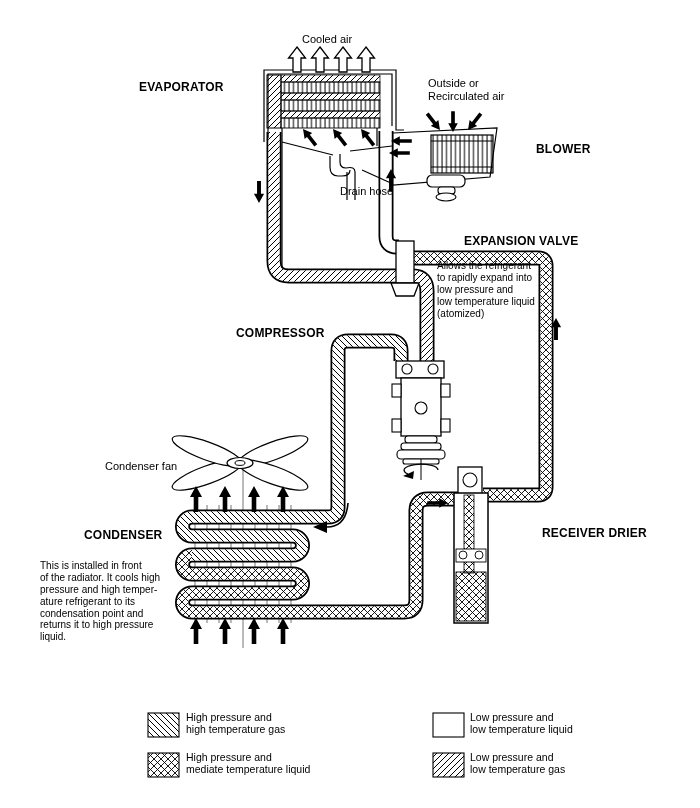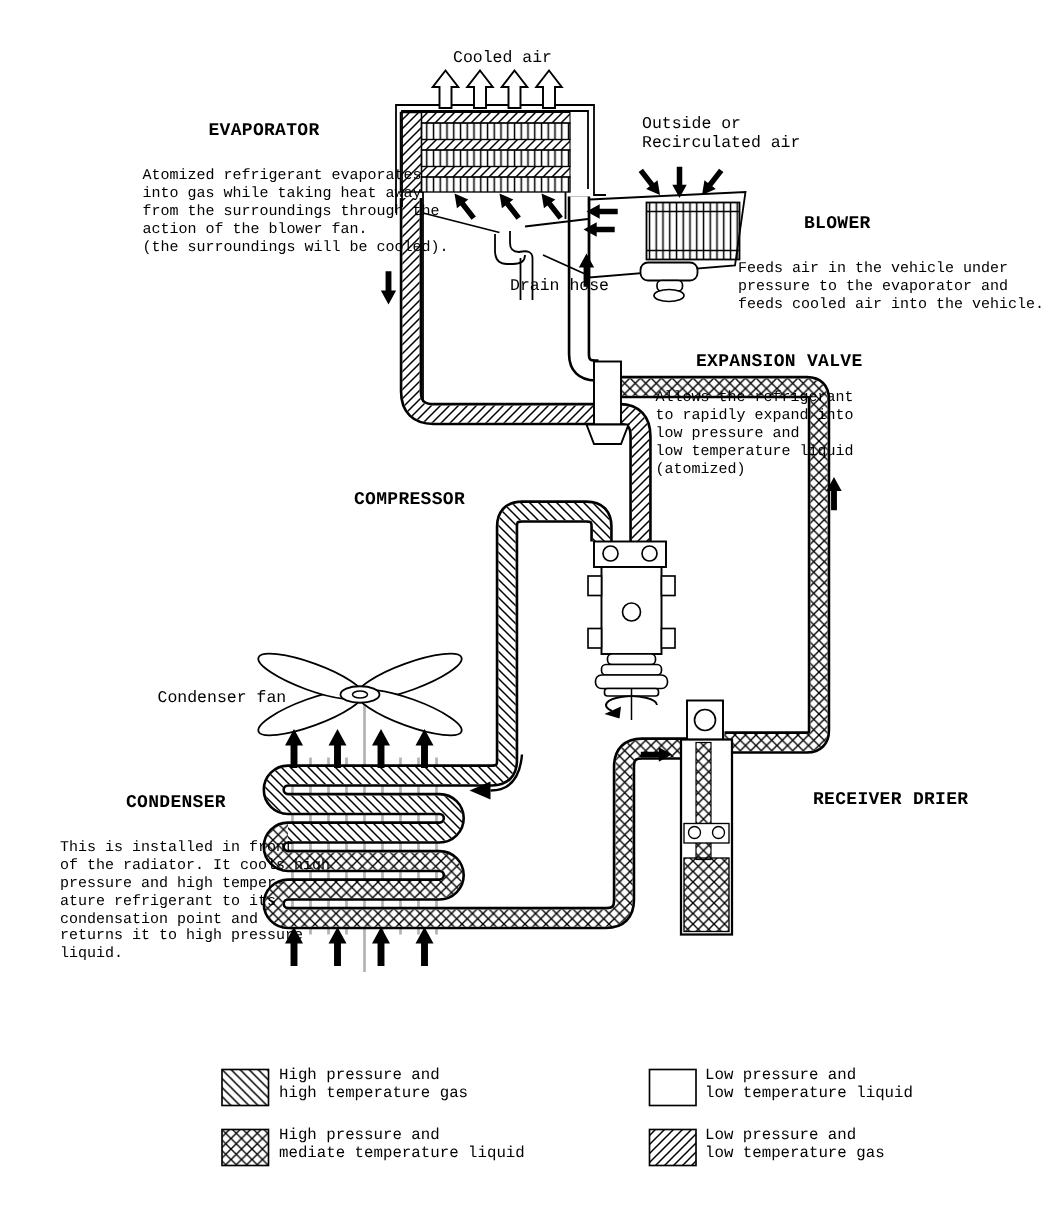--- a/index.html
+++ b/index.html
@@ -1,17 +1,17 @@
 <!DOCTYPE html>
 <html><head>
 <meta charset="utf-8">
 <style>
   html,body{margin:0;padding:0;background:#fff;}
   #stage{position:relative;width:700px;height:808px;background:#fff;overflow:hidden;
-         font-family:Liberation Mono, monospace;color:#000;}
+         font-family:Liberation Sans, sans-serif;color:#000;}
   .txt{position:absolute;white-space:pre-line;}
   .title{font-size:12px;font-weight:bold;letter-spacing:.2px;margin-left:44px;}
   .desc{font-size:10px;line-height:1.19;}
   .lbl{font-size:11px;}
   .legend-text{font-size:10.5px;line-height:1.18;}
   svg{position:absolute;left:0;top:0;}
   .sw{position:absolute;width:33px;height:26px;}
   
   .pO{fill:none;stroke:#000;stroke-width:15;}
   .pW{fill:none;stroke:#fff;stroke-width:11.5;}
@@ -211,32 +211,24 @@
   </svg>
 
   <div class="txt lbl" style="left:302px;top:33px;">Cooled air</div>
   <div class="txt lbl" style="left:428px;top:77px;line-height:1.22;">Outside or
 Recirculated air</div>
   <div class="txt lbl" style="left:307px;top:185px;padding-left:33px;">Drain hose</div>
   <div class="txt lbl" style="left:105px;top:460px;">Condenser fan</div>
 
   <div class="txt" style="left:95px;top:62px;">
     <div class="title">EVAPORATOR</div>
-    <div class="desc" style="white-space:pre-line;">Atomized refrigerant evaporates
-into gas while taking heat away
-from the surroundings through the
-action of the blower fan.
-(the surroundings will be cooled).</div>
   </div>
 
   <div class="txt" style="left:492px;top:124px;">
     <div class="title">BLOWER</div>
-    <div class="desc" style="white-space:pre-line;">Feeds air in the vehicle under
-pressure to the evaporator and
-feeds cooled air into the vehicle.</div>
   </div>
 
   <div class="txt title" style="left:420px;top:234px;">EXPANSION VALVE</div>
   <div class="txt desc" style="left:437px;top:260px;">Allows the refrigerant
 to rapidly expand into
 low pressure and
 low temperature liquid
 (atomized)</div>
 
   <div class="txt" style="left:192px;top:308px;">

